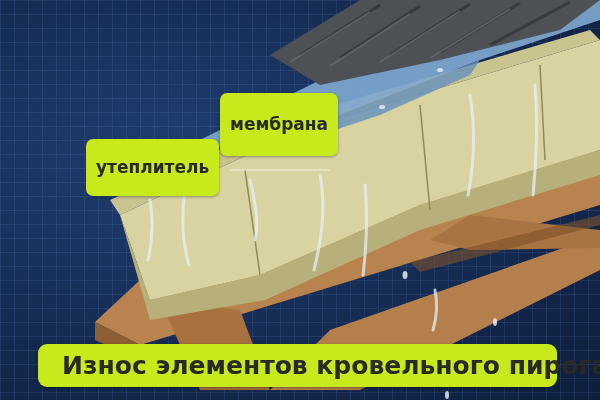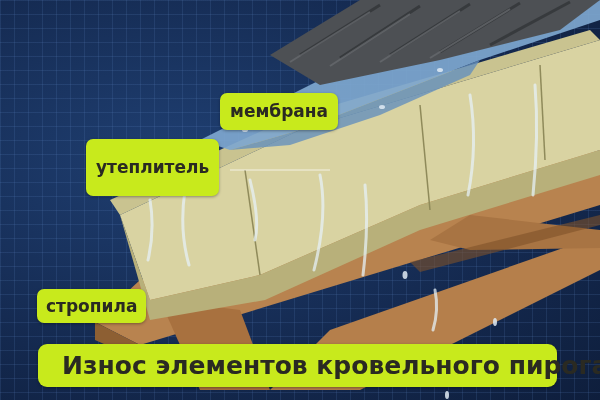--- a/index.html
+++ b/index.html
@@ -7,21 +7,21 @@
     font-family:"DejaVu Sans","Liberation Sans",sans-serif;}
   .scene{position:absolute;inset:0;overflow:hidden;
     background:
       linear-gradient(rgba(90,130,190,0.18) 1px, transparent 1px) 0 0/14px 14px,
       linear-gradient(90deg, rgba(90,130,190,0.18) 1px, transparent 1px) 0 0/14px 14px,
       radial-gradient(ellipse at 30% 40%, #1f3f72 0%, #14294f 60%, #0e1e3c 100%);}
   svg.art{position:absolute;left:0;top:0;}
   .tag{position:absolute;background:#c8ea1c;color:#2a2a22;font-weight:bold;
     border-radius:7px;line-height:1;display:flex;align-items:center;
     box-shadow:0 1px 3px rgba(0,0,0,.35);white-space:nowrap;}
-  .tag.membrane{left:220px;top:93px;height:31px;padding:3px 10px;font-size:17px;justify-content:flex-end;}
+  .tag.membrane{left:220px;top:93px;height:31px;padding:16px 10px;font-size:17px;justify-content:flex-end;}
   .tag.insulation{left:86px;top:139px;height:33px;padding:12px 10px;font-size:17px;}
   .tag.rafters{left:37px;top:289px;height:34px;padding:0 9px;font-size:17px;}
   .tag.title{left:38px;top:344px;width:519px;height:43px;padding:0 0 0 24px;
     font-size:25px;box-sizing:border-box;border-radius:9px;}
 </style>
 </head>
 <body>
 
 <div class="scene">
   <svg class="art" width="600" height="400" viewBox="0 0 600 400">
@@ -88,19 +88,16 @@
 
     <line x1="230" y1="170" x2="330" y2="170" stroke="#ffffff" stroke-width="1" opacity=".7"></line>
   </svg>
 
   <div class="tag membrane">
     <span>мембрана</span>
   </div>
   <div class="tag insulation">
     <span>утеплитель</span>
   </div>
-  <div class="tag rafters">
-    <span>стропила</span>
-  </div>
   <div class="tag title">
     <span>Износ элементов кровельного пирога</span>
   </div>
 </div>
 
 </body></html>

